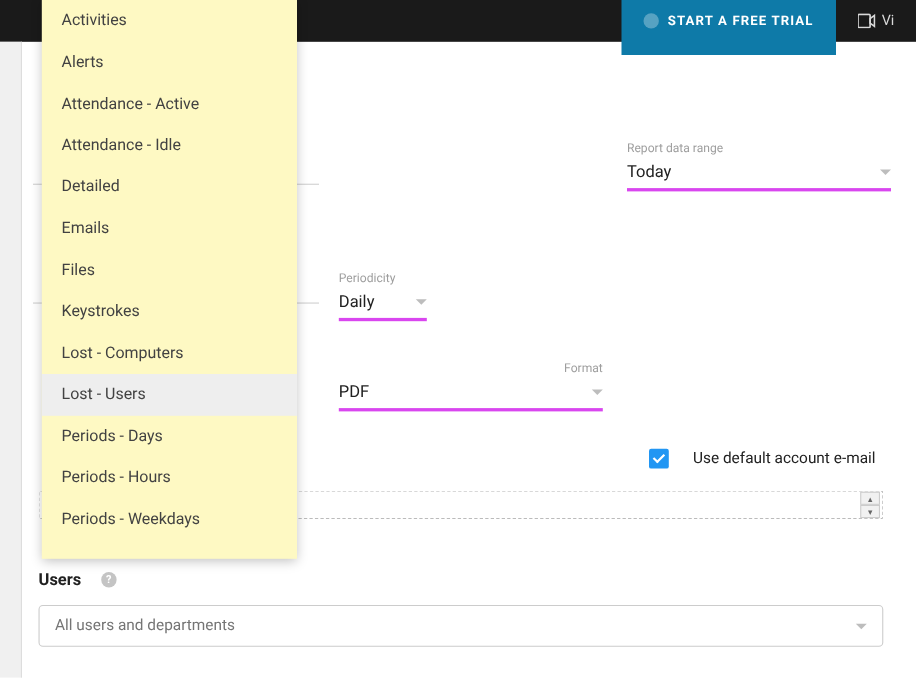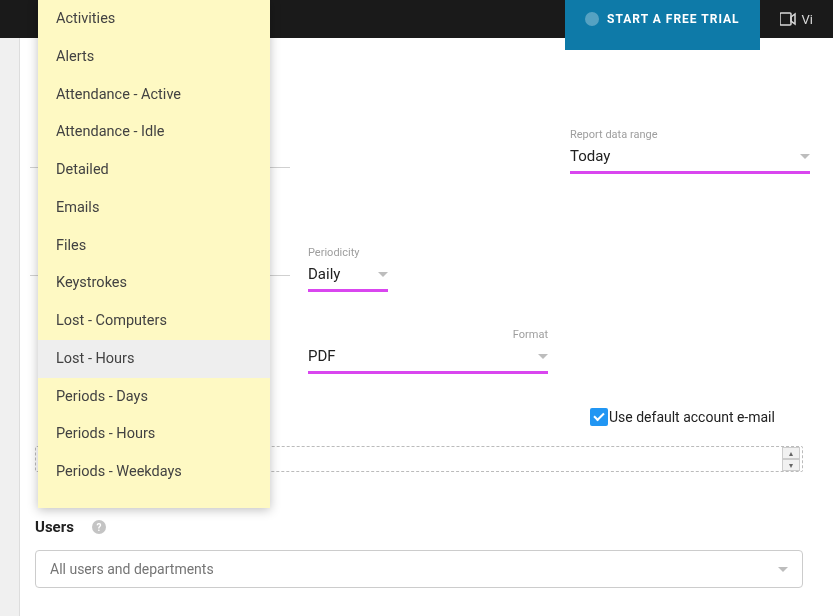--- a/index.html
+++ b/index.html
@@ -90,21 +90,21 @@
     }
     .range-field { position: absolute; left: 540px; top: 0; width: 240px; }
     .periodicity-field { position: absolute; left: 278px; top: 118px; width: 80px; }
     .format-field { position: absolute; left: 278px; top: 200px; width: 240px; text-align: right; }
     .hidden-sel { position: absolute; left: 0; top: 118px; width: 260px; border-bottom: 1px solid #d0d0d0; height: 30px; }
     .hidden-sel2 { position: absolute; left: 0; top: 0; width: 260px; border-bottom: 1px solid #d0d0d0; height: 40px; }
 
     .checkbox-row {
       position: absolute;
       left: 560px; top: 280px;
-      display: flex; align-items: center; gap: 1px;
+      display: flex; align-items: center; gap: 22px;
     }
     .checkbox {
       width: 18px; height: 18px;
       background: #2196F3;
       border-radius: 2px;
       display: flex;
       align-items: center;
       justify-content: center;
       cursor: pointer;
     }
@@ -297,18 +297,18 @@
   <div class="dropdown-scroll" id="dropdown-scroll">
       <div class="dropdown-item">Activities</div>
       <div class="dropdown-item">Alerts</div>
       <div class="dropdown-item">Attendance - Active</div>
       <div class="dropdown-item">Attendance - Idle</div>
       <div class="dropdown-item">Detailed</div>
       <div class="dropdown-item">Emails</div>
       <div class="dropdown-item">Files</div>
       <div class="dropdown-item">Keystrokes</div>
       <div class="dropdown-item">Lost - Computers</div>
-      <div class="dropdown-item highlighted">Lost - Hours</div>
+      <div class="dropdown-item highlighted">Lost - Users</div>
       <div class="dropdown-item">Periods - Days</div>
       <div class="dropdown-item">Periods - Hours</div>
       <div class="dropdown-item">Periods - Weekdays</div>
     </div>
 </div>
 
 </body></html>

